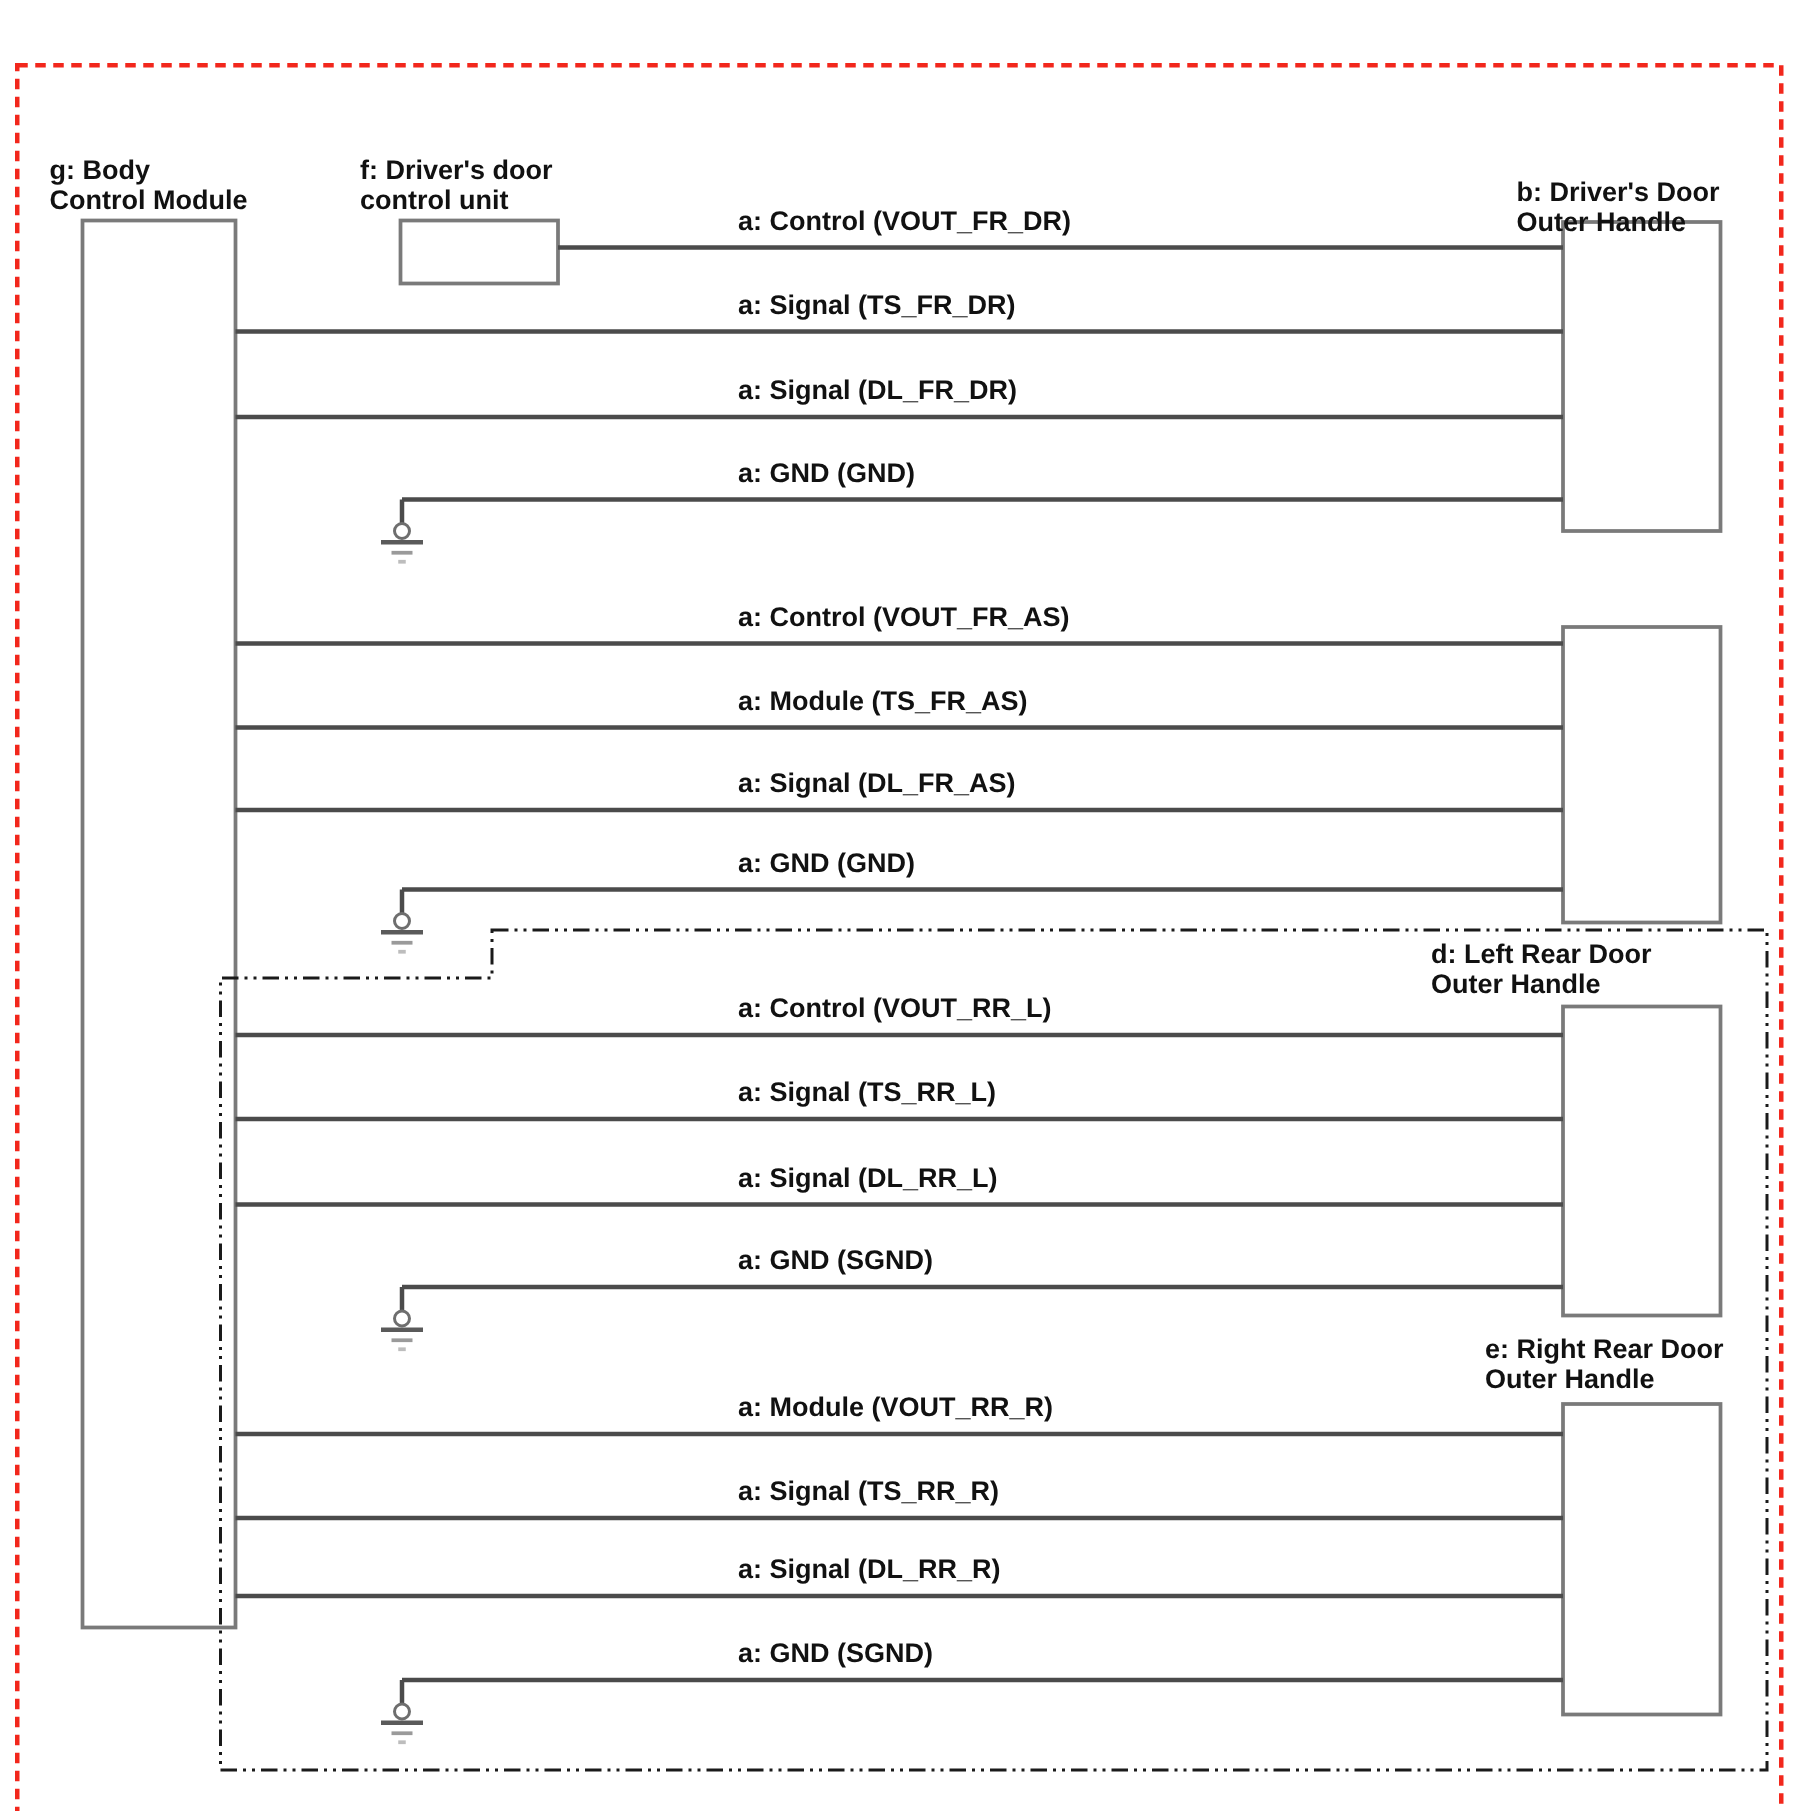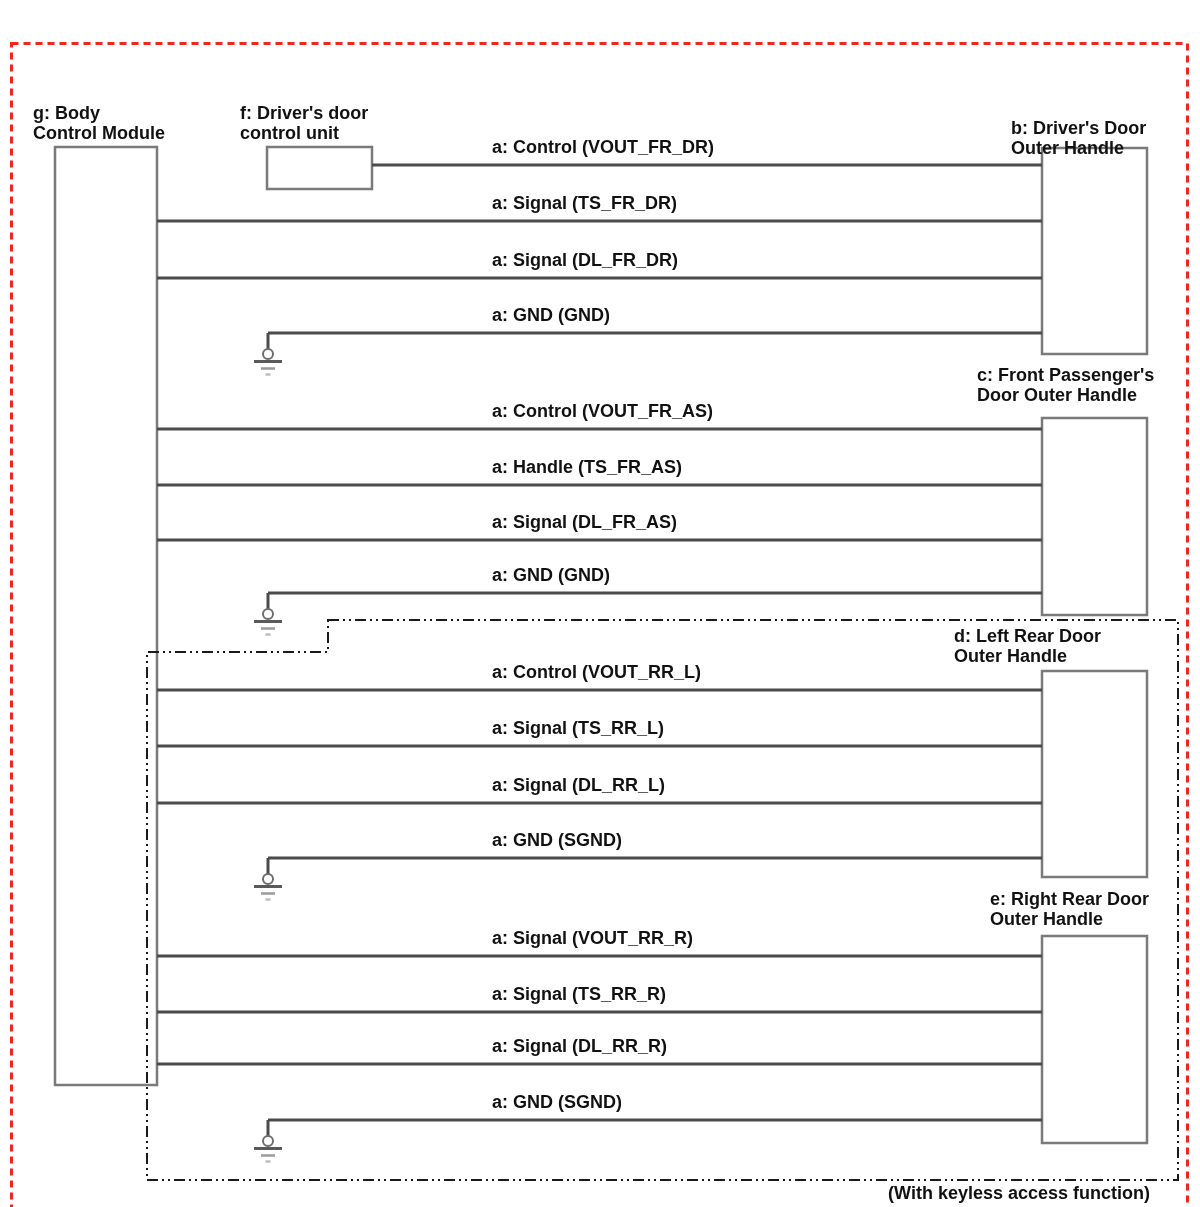--- a/index.html
+++ b/index.html
@@ -119,48 +119,43 @@
   </div>
   <div class="lbl" style="left:240px; top:71px;">
     <div>f: Driver's door</div>
     <div>control unit</div>
   </div>
 
   <div class="lbl" style="left:1011px; top:86px;">
     <div>b: Driver's Door</div>
     <div>Outer Handle</div>
   </div>
-  <div class="lbl" style="left:977px; top:333px;">
-    <div>c: Front Passenger's</div>
-    <div>Door Outer Handle</div>
-  </div>
   <div class="lbl" style="left:954px; top:594px;">
     <div>d: Left Rear Door</div>
     <div>Outer Handle</div>
   </div>
   <div class="lbl" style="left:990px; top:857px;">
     <div>e: Right Rear Door</div>
     <div>Outer Handle</div>
   </div>
 
   <div class="lbl" style="left:492px; top:105px;">a: Control (VOUT_FR_DR)</div>
   <div class="lbl" style="left:492px; top:161px;">a: Signal (TS_FR_DR)</div>
   <div class="lbl" style="left:492px; top:218px;text-align:center;">a: Signal (DL_FR_DR)</div>
   <div class="lbl" style="left:492px; top:273px;">a: GND (GND)</div>
 
   <div class="lbl" style="left:492px; top:369px;">a: Control (VOUT_FR_AS)</div>
-  <div class="lbl" style="left:492px; top:425px;">a: Handle (TS_FR_AS)</div>
+  <div class="lbl" style="left:492px; top:425px;">a: Module (TS_FR_AS)</div>
   <div class="lbl" style="left:492px; top:480px;">a: Signal (DL_FR_AS)</div>
   <div class="lbl" style="left:492px; top:533px;">a: GND (GND)</div>
 
   <div class="lbl" style="left:492px; top:630px;">a: Control (VOUT_RR_L)</div>
   <div class="lbl" style="left:492px; top:686px;">a: Signal (TS_RR_L)</div>
   <div class="lbl" style="left:492px; top:743px;">a: Signal (DL_RR_L)</div>
   <div class="lbl" style="left:492px; top:798px;">a: GND (SGND)</div>
 
-  <div class="lbl" style="left:492px; top:896px;">a: Signal (VOUT_RR_R)</div>
+  <div class="lbl" style="left:492px; top:896px;">a: Module (VOUT_RR_R)</div>
   <div class="lbl" style="left:492px; top:952px;">a: Signal (TS_RR_R)</div>
   <div class="lbl" style="left:492px; top:1004px;">a: Signal (DL_RR_R)</div>
   <div class="lbl" style="left:492px; top:1060px;">a: GND (SGND)</div>
 
-  <div class="note">(With keyless access function)</div>
 
 </div>
 
 </body></html>

